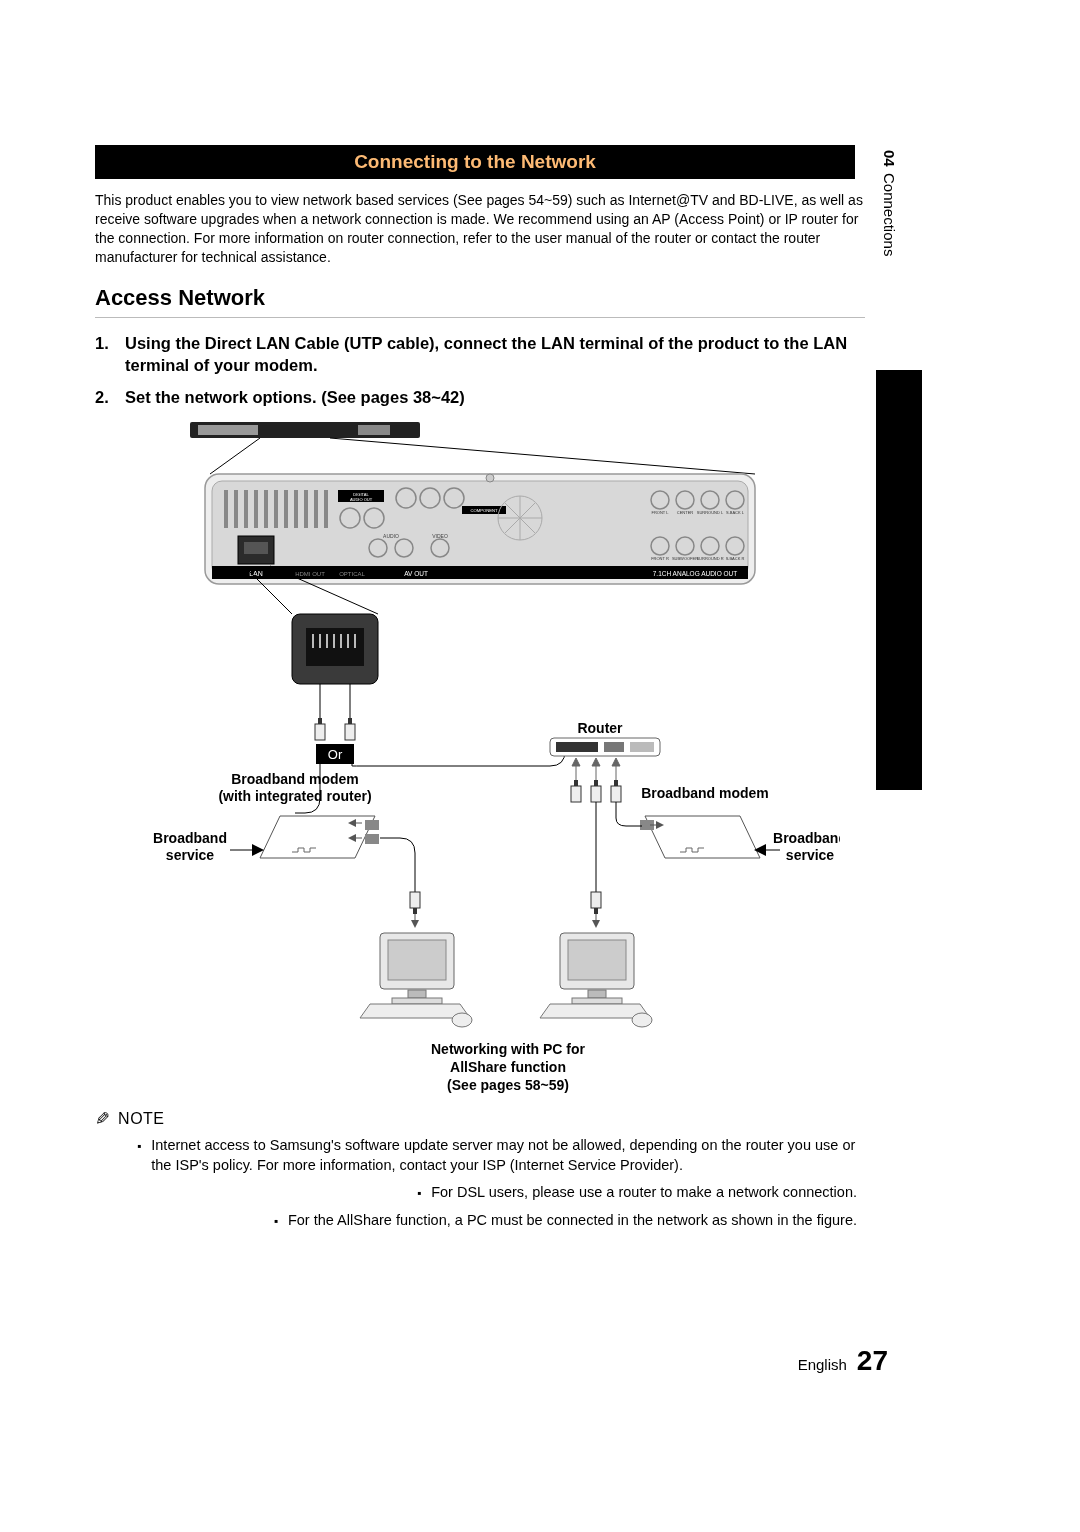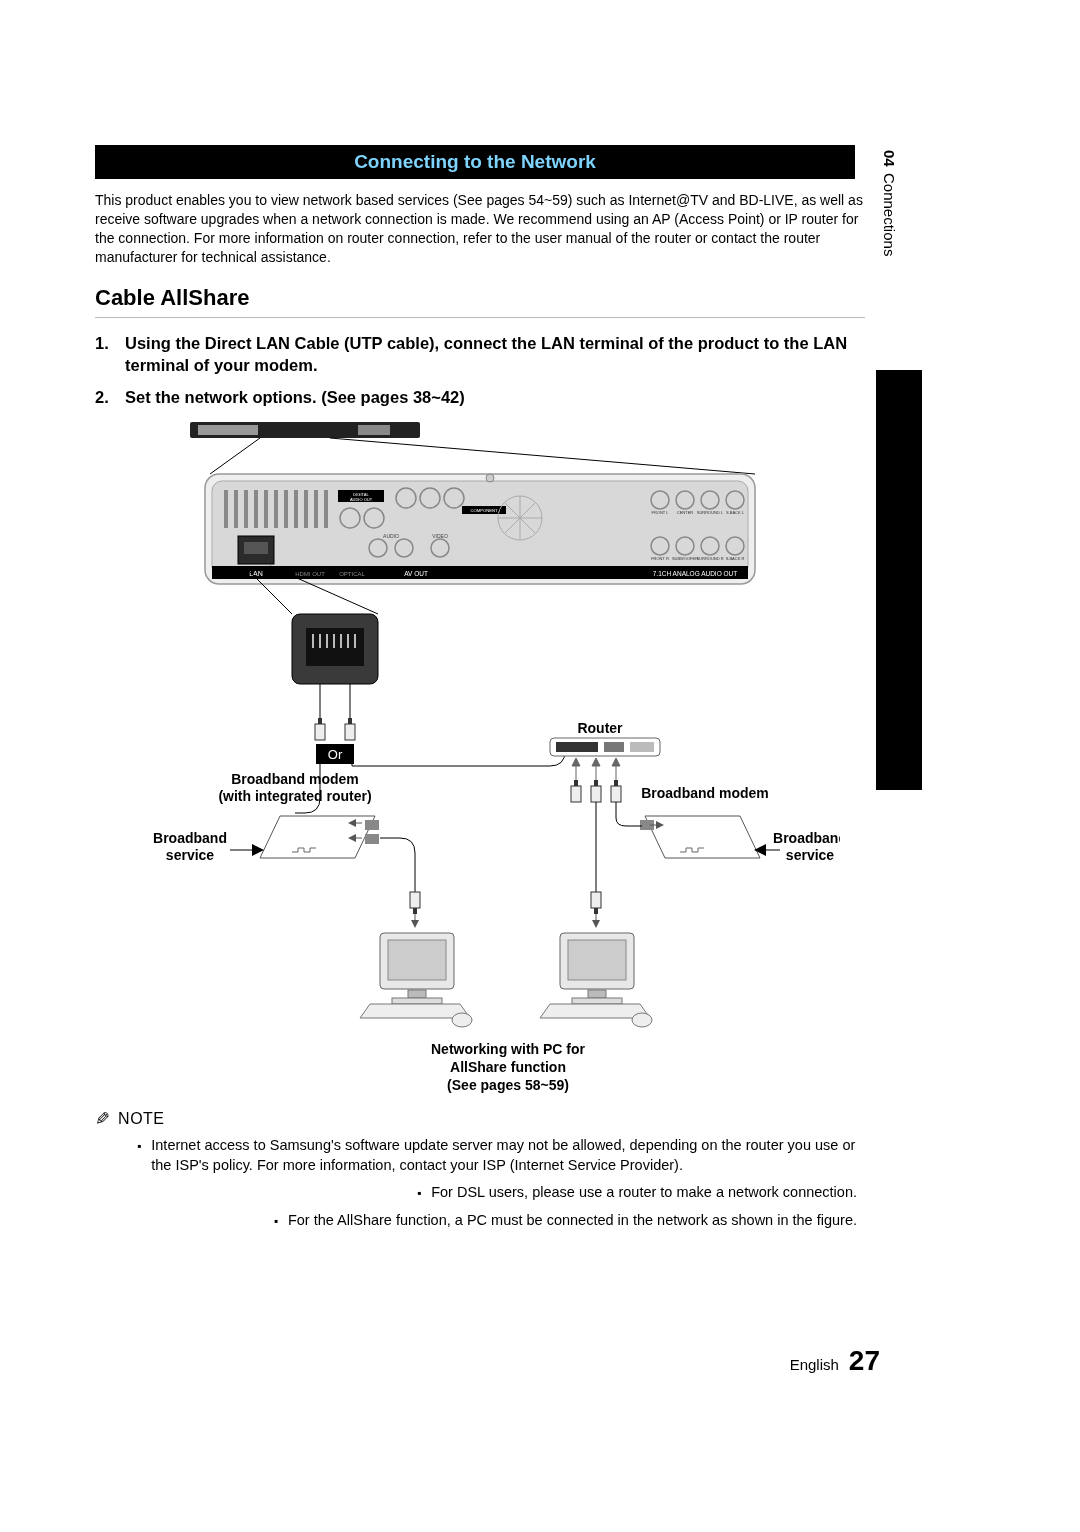--- a/index.html
+++ b/index.html
@@ -39,21 +39,21 @@
   .black-bar {
     position: absolute;
     right: 158px;
     top: 370px;
     width: 46px;
     height: 420px;
     background: #000;
   }
   .header-bar {
     background: #000;
-    color: #7dd3fc;
+    color: #fdba74;
     font-weight: bold;
     font-size: 19px;
     text-align: center;
     padding: 6px 0 6px 0;
     margin-bottom: 12px;
     width: 760px;
   }
   .intro {
     font-size: 14px;
     line-height: 1.35;
@@ -123,21 +123,21 @@
     justify-content: flex-end;
   }
   ul.notes li::before {
     content: "\25AA";
     font-size: 12px;
     position: relative;
     top: 2px;
   }
   .footer {
     position: absolute;
-    right: 200px;
+    right: 192px;
     bottom: 155px;
     font-size: 15px;
     display: flex;
     align-items: baseline;
     gap: 10px;
   }
   .footer .pgnum { font-size: 28px; font-weight: bold; }
 </style>
 </head>
 <body>
@@ -147,21 +147,21 @@
   <span class="side-tab-text">Connections</span>
 </div>
 <div class="black-bar"></div>
 
 <div class="page">
 
   <div class="header-bar">Connecting to the Network</div>
 
   <p class="intro">This product enables you to view network based services (See pages 54~59) such as Internet@TV and BD-LIVE, as well as receive software upgrades when a network connection is made. We recommend using an AP (Access Point) or IP router for the connection. For more information on router connection, refer to the user manual of the router or contact the router manufacturer for technical assistance.</p>
 
-  <h2 class="subhead">Cable AllShare</h2>
+  <h2 class="subhead">Access Network</h2>
   <hr class="hr">
 
   <ol class="steps">
     <li>
         <span>Using the Direct LAN Cable (UTP cable), connect the LAN terminal of the product to the LAN terminal of your modem.</span>
       </li>
     <li>
         <span>Set the network options. (See pages 38~42)</span>
       </li>
   </ol>

